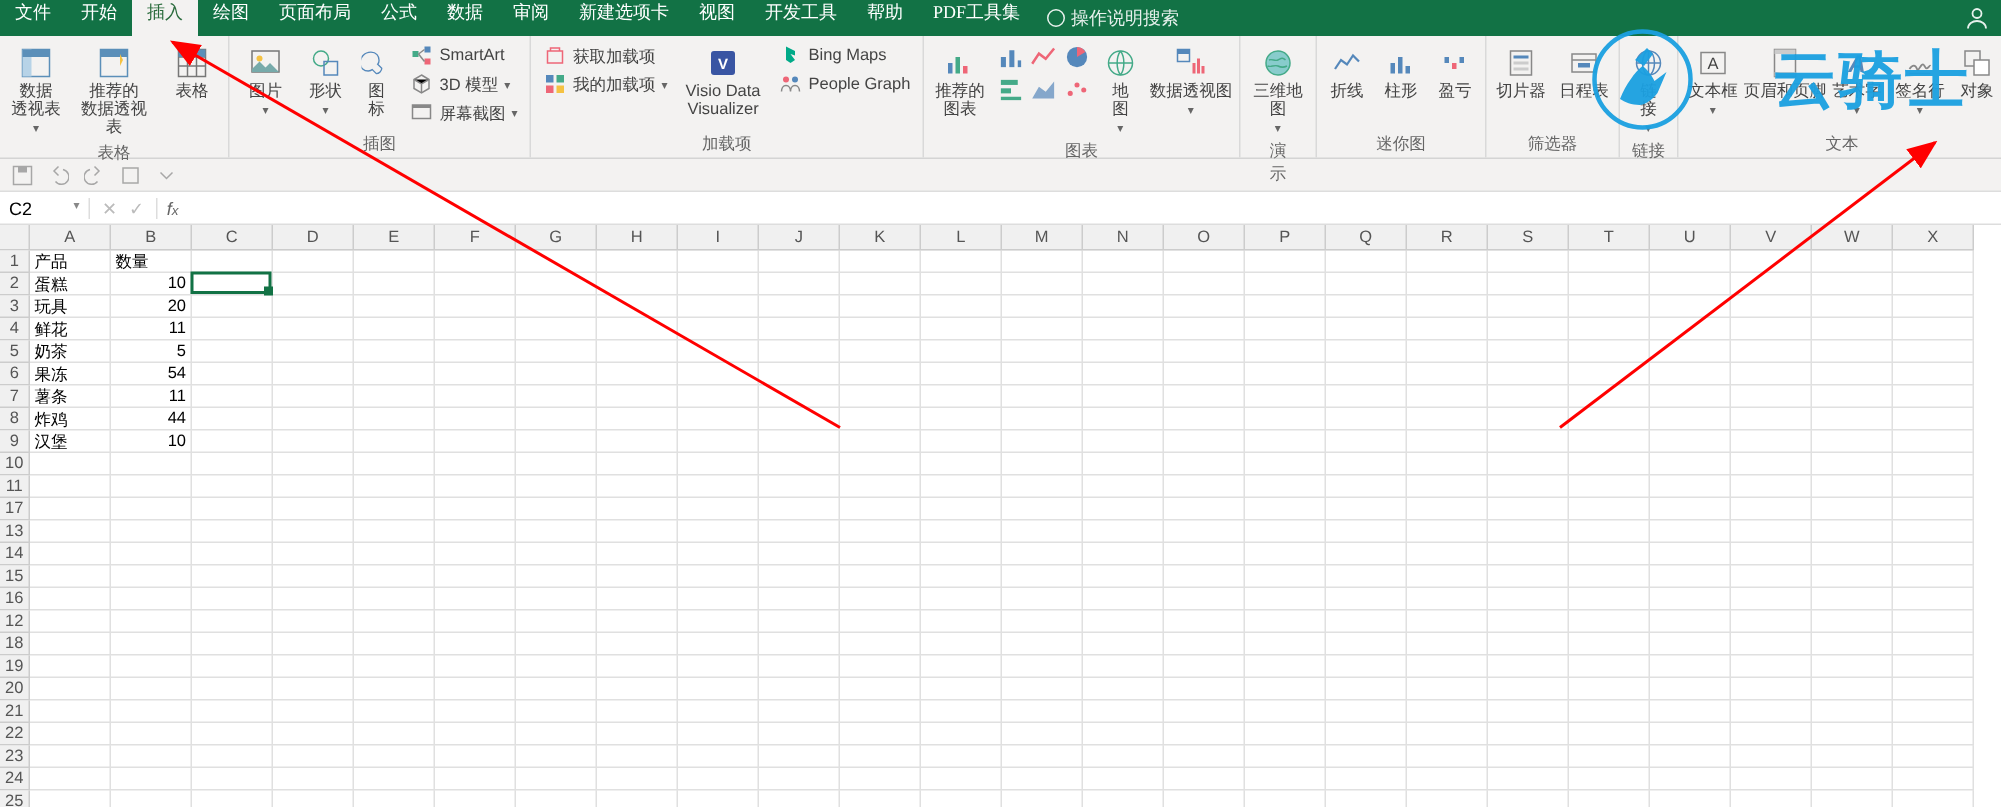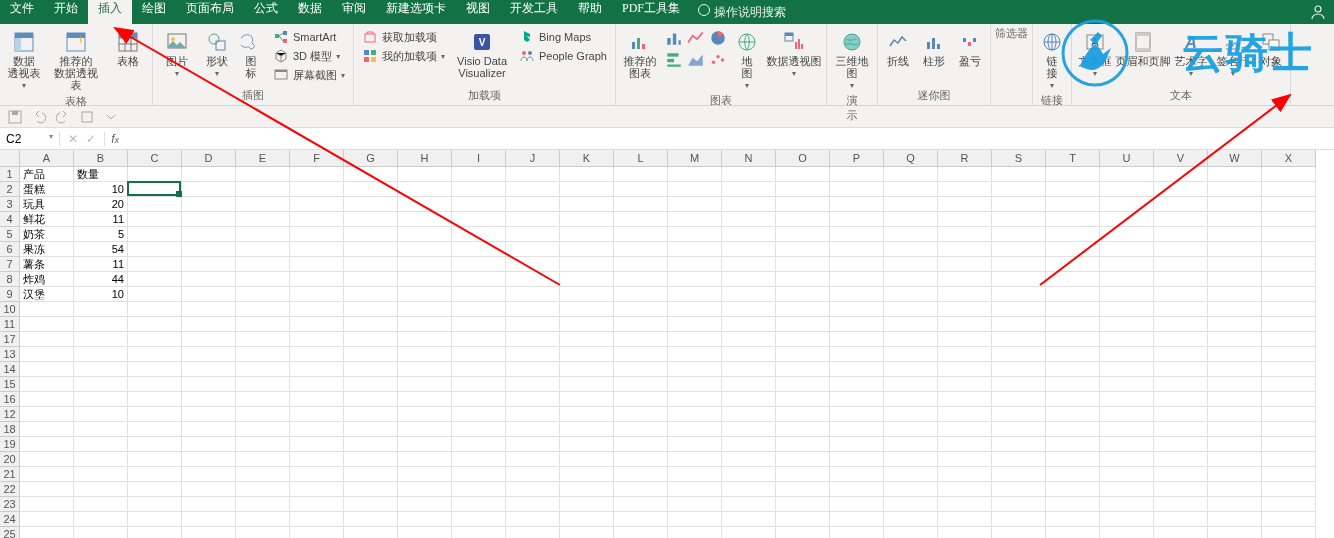--- a/index.html
+++ b/index.html
@@ -2,21 +2,21 @@
 <html><head>
 <meta charset="utf-8">
 <style>
 * { margin: 0; padding: 0; box-sizing: border-box; font-family: "Microsoft YaHei", "SimSun", sans-serif; }
 body { width: 1334px; height: 538px; background: #fff; overflow: hidden; position: relative; }
 
 
 .tabs { height: 24px; background: #127245; display: flex; align-items: center; color: #fff; font-size: 12px; }
 .tab { padding: 2px 10px; height: 36px; line-height: 24px; cursor: pointer; white-space: nowrap; font-family: Liberation Serif, serif; }
 .tab.active { background: #f3f2f1; color: #2a6b3c; }
-.tell-me { display: flex; align-items: flex-start; margin-left: 8px; opacity: .9; }
+.tell-me { display: flex; align-items: center; margin-left: 8px; opacity: .9; }
 .bulb { width: 12px; height: 12px; border: 1px solid #fff; border-radius: 50%; margin-right: 4px; position: relative; }
 .user-icon { margin-left: auto; margin-right: 8px; width: 16px; height: 16px; opacity: .9; }
 .user-icon svg { width: 16px; height: 16px; }
 
 
 .ribbon { height: 82px; background: #f3f2f1; border-bottom: 1px solid #d4d4d4; display: flex; font-size: 11px; color: #444; }
 .group { border-right: 1px solid #d9d9d9; display: flex; flex-direction: column; align-items: center; padding: 2px 4px 0; }
 .group-body { flex: 1; display: flex; align-items: flex-start; gap: 4px; padding-top: 2px; }
 .group-label { font-size: 11px; color: #666; margin-bottom: 2px; }
 .vbtn { display: flex; flex-direction: column; align-items: center; justify-content: flex-start; width: 40px; gap: 2px; cursor: pointer; padding: 2px 2px; border: 1px solid transparent; }
@@ -394,20 +394,43 @@
               <rect x="13" y="6" width="3" height="4" fill="#58b"></rect>
             </svg>
           </span>
         <span class="lbl">盈亏</span>
       </div>
     </div>
     <div class="group-label">迷你图</div>
   </div>
 
   <div class="group">
+    <div class="group-body">
+      <div class="vbtn" style="width:38px">
+        <span class="ic">
+            <svg viewBox="0 0 20 20">
+              <rect x="3" y="2" width="14" height="16" fill="none" stroke="#888"></rect>
+              <rect x="5" y="5" width="10" height="2" fill="#58b"></rect>
+              <rect x="5" y="9" width="10" height="2" fill="#ccc"></rect>
+              <rect x="5" y="13" width="10" height="2" fill="#ccc"></rect>
+            </svg>
+          </span>
+        <span class="lbl">切片器</span>
+      </div>
+      <div class="vbtn" style="width:38px">
+        <span class="ic">
+            <svg viewBox="0 0 20 20">
+              <rect x="2" y="4" width="16" height="12" fill="none" stroke="#888"></rect>
+              <line x1="2" y1="8" x2="18" y2="8" stroke="#888"></line>
+              <rect x="6" y="10" width="8" height="3" fill="#58b"></rect>
+            </svg>
+          </span>
+        <span class="lbl">日程表</span>
+      </div>
+    </div>
     <div class="group-label">筛选器</div>
   </div>
 
   <div class="group">
     <div class="group-body">
       <div class="vbtn" style="width:30px">
         <span class="ic">
             <svg viewBox="0 0 20 20">
               <circle cx="10" cy="10" r="8" fill="none" stroke="#58b"></circle>
               <path d="M2 10h16M10 2v16" stroke="#58b"></path>

